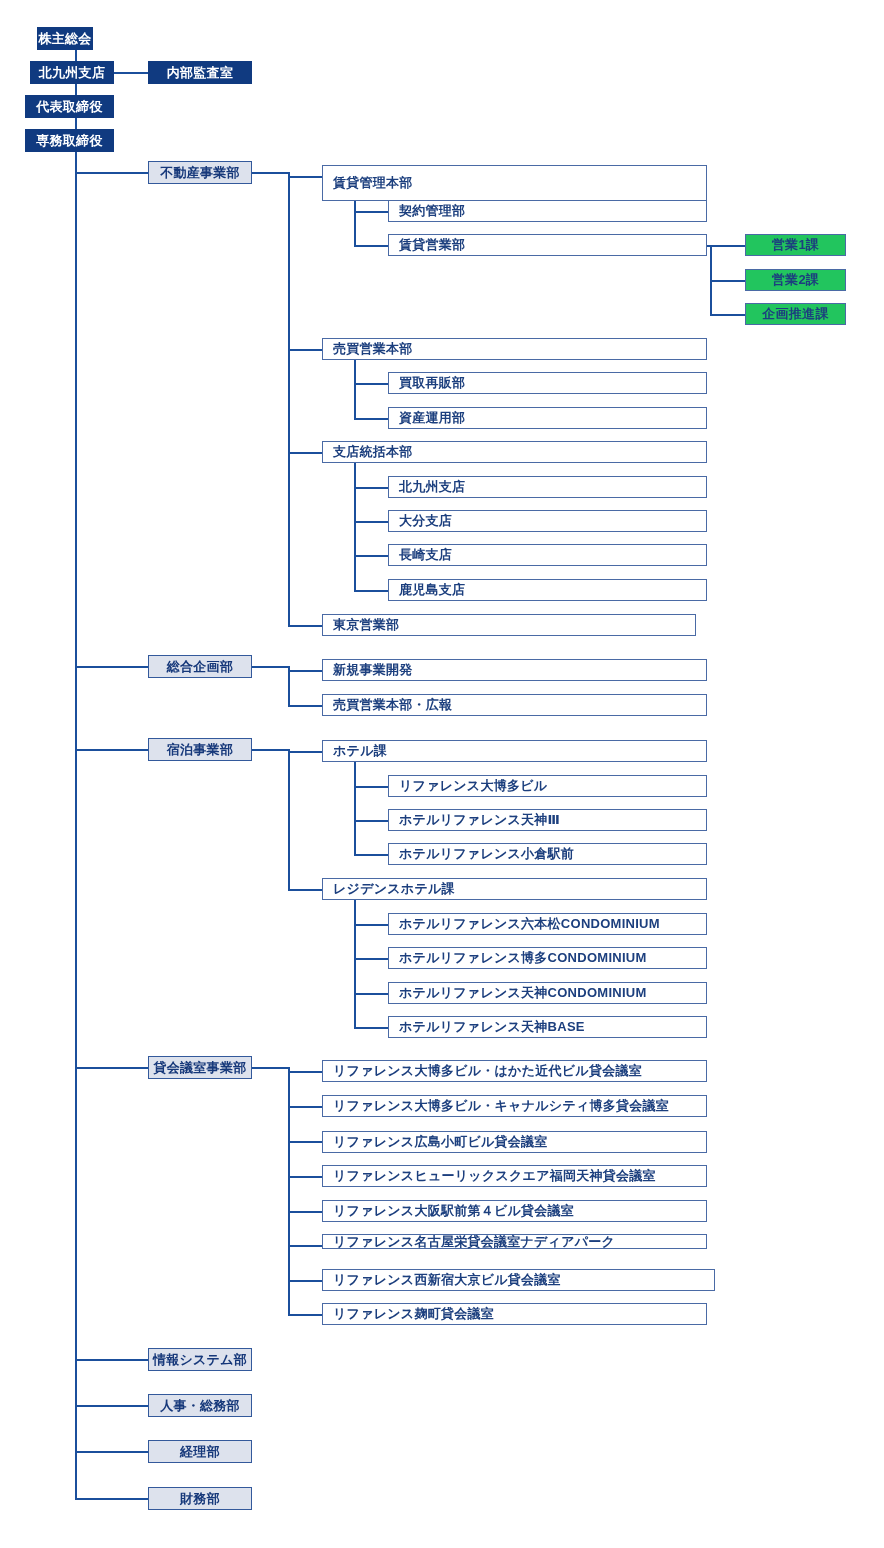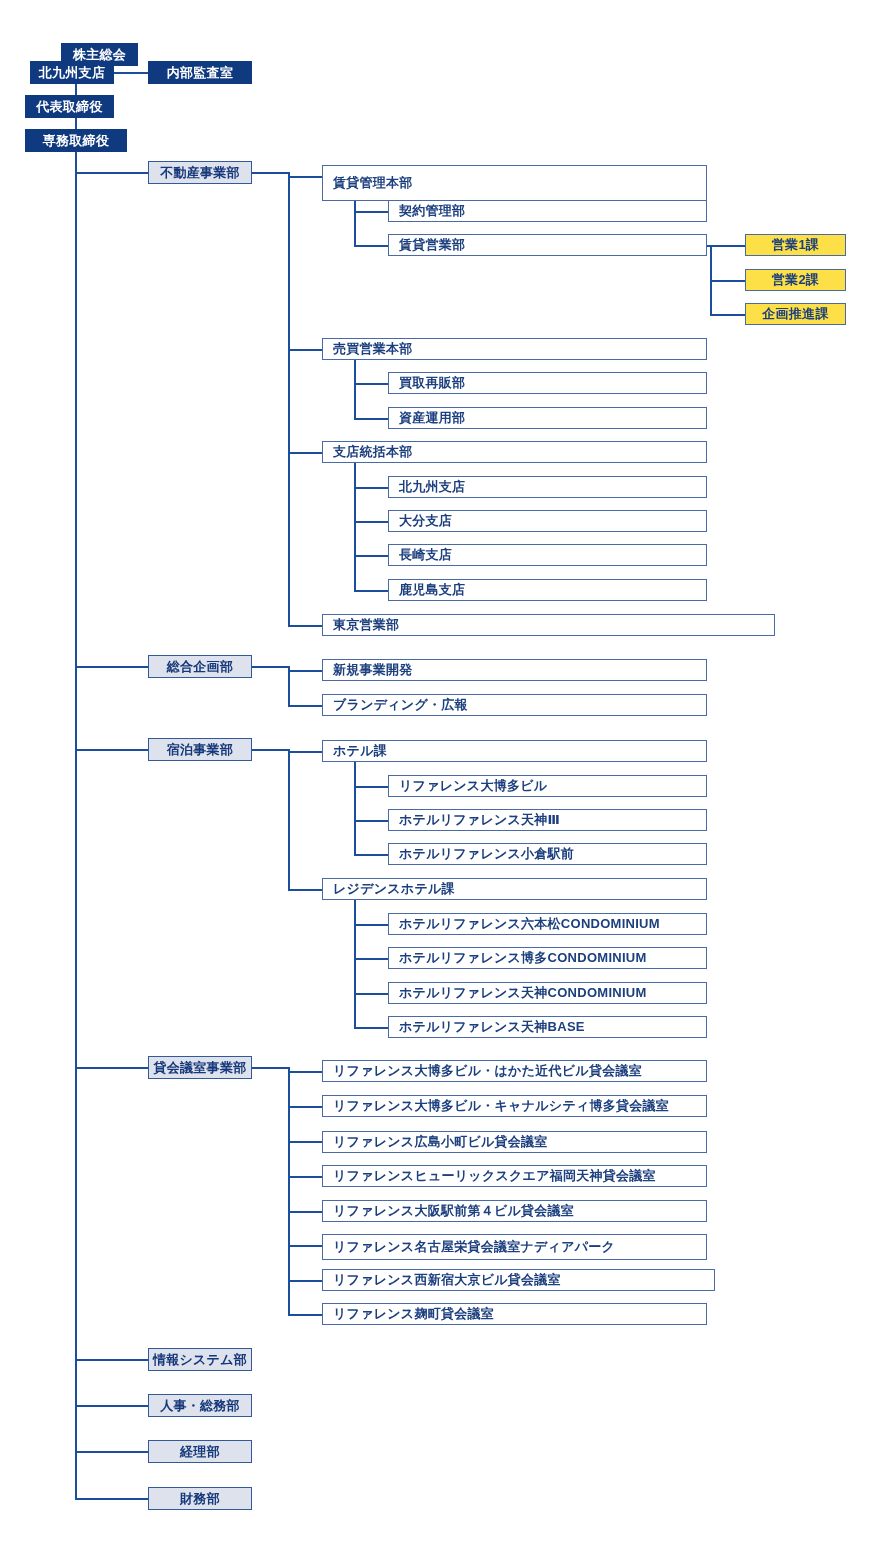--- a/index.html
+++ b/index.html
@@ -47,21 +47,21 @@
   .node.wide {
     background: #ffffff;
     color: #1c3f7e;
     border: 1px solid #4a6aa5;
     justify-content: flex-start;
     padding-left: 10px;
     font-size: 13px;
   }
   
   .node.small {
-    background: #fde047;
+    background: #22c55e;
     color: #1c3f7e;
     border: 1px solid #4a6aa5;
     justify-content: center;
     font-size: 13px;
   }
   
   .ln {
     position: absolute;
     background: #1b4f9c;
     z-index: 1;
@@ -129,61 +129,61 @@
       <div class="ln h" style="left: 288px; top: 1071px; width: 34px;"></div>
       <div class="ln h" style="left: 288px; top: 1106px; width: 34px;"></div>
       <div class="ln h" style="left: 288px; top: 1141px; width: 34px;"></div>
       <div class="ln h" style="left: 288px; top: 1176px; width: 34px;"></div>
       <div class="ln h" style="left: 288px; top: 1211px; width: 34px;"></div>
       <div class="ln h" style="left: 288px; top: 1245px; width: 34px;"></div>
       <div class="ln h" style="left: 288px; top: 1280px; width: 34px;"></div>
       <div class="ln h" style="left: 288px; top: 1314px; width: 34px;"></div>
     </div>
   <div id="nodes-layer">
-      <div class="node exec" style="left: 37px; top: 43px; width: 77px; height: 23px; margin-left: 24px;">株主総会</div>
+      <div class="node exec" style="left: 37px; top: 27px; width: 56px; height: 23px;">株主総会</div>
       <div class="node exec" style="left: 30px; top: 61px; width: 84px; height: 23px;">北九州支店</div>
       <div class="node exec" style="left: 25px; top: 95px; width: 89px; height: 23px;">代表取締役</div>
-      <div class="node exec" style="left: 25px; top: 129px; width: 102px; height: 23px;">専務取締役</div>
+      <div class="node exec" style="left: 25px; top: 129px; width: 89px; height: 23px;">専務取締役</div>
       <div class="node exec" style="left: 148px; top: 61px; width: 104px; height: 23px;">内部監査室</div>
       <div class="node div1" style="left: 148px; top: 161px; width: 104px; height: 23px;">不動産事業部</div>
       <div class="node div1" style="left: 148px; top: 655px; width: 104px; height: 23px;">総合企画部</div>
       <div class="node div1" style="left: 148px; top: 738px; width: 104px; height: 23px;">宿泊事業部</div>
       <div class="node div1" style="left: 148px; top: 1056px; width: 104px; height: 23px;">貸会議室事業部</div>
       <div class="node div1" style="left: 148px; top: 1348px; width: 104px; height: 23px;">情報システム部</div>
       <div class="node div1" style="left: 148px; top: 1394px; width: 104px; height: 23px;">人事・総務部</div>
       <div class="node div1" style="left: 148px; top: 1440px; width: 104px; height: 23px;">経理部</div>
       <div class="node div1" style="left: 148px; top: 1487px; width: 104px; height: 23px;">財務部</div>
       <div class="node wide" style="left: 322px; top: 165px; width: 385px; height: 36px;">賃貸管理本部</div>
       <div class="node wide" style="left: 388px; top: 200px; width: 319px; height: 22px;">契約管理部</div>
       <div class="node wide" style="left: 388px; top: 234px; width: 319px; height: 22px;">賃貸営業部</div>
       <div class="node wide" style="left: 322px; top: 338px; width: 385px; height: 22px;">売買営業本部</div>
       <div class="node wide" style="left: 388px; top: 372px; width: 319px; height: 22px;">買取再販部</div>
       <div class="node wide" style="left: 388px; top: 407px; width: 319px; height: 22px;">資産運用部</div>
       <div class="node wide" style="left: 322px; top: 441px; width: 385px; height: 22px;">支店統括本部</div>
       <div class="node wide" style="left: 388px; top: 476px; width: 319px; height: 22px;">北九州支店</div>
       <div class="node wide" style="left: 388px; top: 510px; width: 319px; height: 22px;">大分支店</div>
       <div class="node wide" style="left: 388px; top: 544px; width: 319px; height: 22px;">長崎支店</div>
       <div class="node wide" style="left: 388px; top: 579px; width: 319px; height: 22px;">鹿児島支店</div>
-      <div class="node wide" style="left: 322px; top: 614px; width: 453px; height: 22px;">東京営業部</div>
+      <div class="node wide" style="left: 322px; top: 614px; width: 374px; height: 22px;">東京営業部</div>
       <div class="node wide" style="left: 322px; top: 659px; width: 385px; height: 22px;">新規事業開発</div>
-      <div class="node wide" style="left: 322px; top: 694px; width: 385px; height: 22px;">ブランディング・広報</div>
+      <div class="node wide" style="left: 322px; top: 694px; width: 385px; height: 22px;">売買営業本部・広報</div>
       <div class="node wide" style="left: 322px; top: 740px; width: 385px; height: 22px;">ホテル課</div>
       <div class="node wide" style="left: 388px; top: 775px; width: 319px; height: 22px;">リファレンス大博多ビル</div>
       <div class="node wide" style="left: 388px; top: 809px; width: 319px; height: 22px;">ホテルリファレンス天神Ⅲ</div>
       <div class="node wide" style="left: 388px; top: 843px; width: 319px; height: 22px;">ホテルリファレンス小倉駅前</div>
       <div class="node wide" style="left: 322px; top: 878px; width: 385px; height: 22px;">レジデンスホテル課</div>
       <div class="node wide" style="left: 388px; top: 913px; width: 319px; height: 22px;">ホテルリファレンス六本松CONDOMINIUM</div>
       <div class="node wide" style="left: 388px; top: 947px; width: 319px; height: 22px;">ホテルリファレンス博多CONDOMINIUM</div>
       <div class="node wide" style="left: 388px; top: 982px; width: 319px; height: 22px;">ホテルリファレンス天神CONDOMINIUM</div>
       <div class="node wide" style="left: 388px; top: 1016px; width: 319px; height: 22px;">ホテルリファレンス天神BASE</div>
       <div class="node wide" style="left: 322px; top: 1060px; width: 385px; height: 22px;">リファレンス大博多ビル・はかた近代ビル貸会議室</div>
       <div class="node wide" style="left: 322px; top: 1095px; width: 385px; height: 22px;">リファレンス大博多ビル・キャナルシティ博多貸会議室</div>
       <div class="node wide" style="left: 322px; top: 1131px; width: 385px; height: 22px;">リファレンス広島小町ビル貸会議室</div>
       <div class="node wide" style="left: 322px; top: 1165px; width: 385px; height: 22px;">リファレンスヒューリックスクエア福岡天神貸会議室</div>
       <div class="node wide" style="left: 322px; top: 1200px; width: 385px; height: 22px;">リファレンス大阪駅前第４ビル貸会議室</div>
-      <div class="node wide" style="left: 322px; top: 1234px; width: 385px; height: 26px;">リファレンス名古屋栄貸会議室ナディアパーク</div>
+      <div class="node wide" style="left: 322px; top: 1234px; width: 385px; height: 15px;">リファレンス名古屋栄貸会議室ナディアパーク</div>
       <div class="node wide" style="left: 322px; top: 1269px; width: 393px; height: 22px;">リファレンス西新宿大京ビル貸会議室</div>
       <div class="node wide" style="left: 322px; top: 1303px; width: 385px; height: 22px;">リファレンス麹町貸会議室</div>
       <div class="node small" style="left: 745px; top: 234px; width: 101px; height: 22px;">営業1課</div>
       <div class="node small" style="left: 745px; top: 269px; width: 101px; height: 22px;">営業2課</div>
       <div class="node small" style="left: 745px; top: 303px; width: 101px; height: 22px;">企画推進課</div>
     </div>
 </div>
 
 </body></html>

